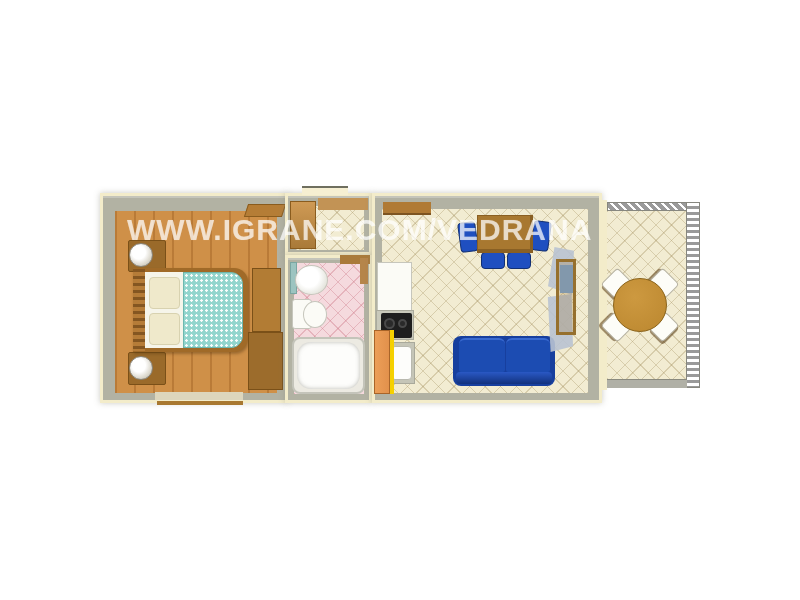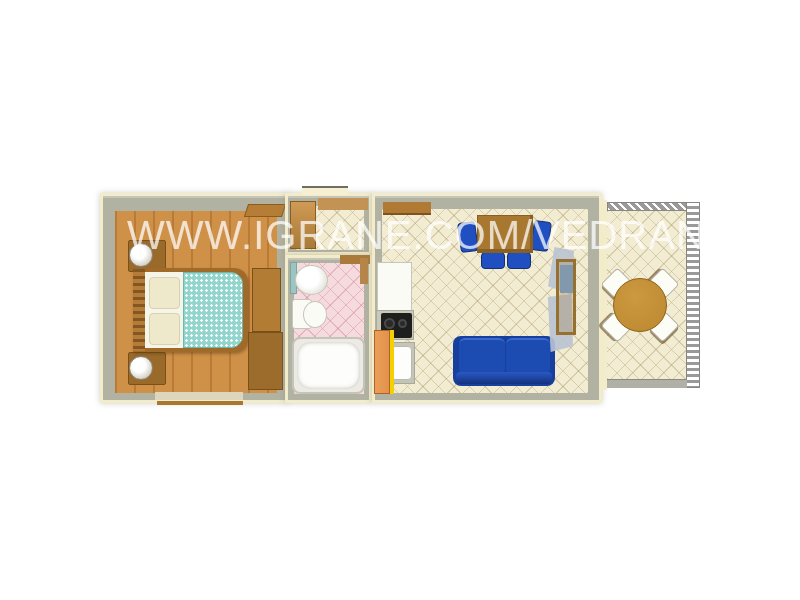--- a/index.html
+++ b/index.html
@@ -39,23 +39,23 @@
   
   .chair-blue{background:var(--chair-blue,#1f4fc0);border:1px solid #123074;border-radius:4px;}
   .sofa-part{background:var(--sofa-blue,#1c4cb2);}
 
   
   .rail-diag{background:repeating-linear-gradient(45deg,#ffffff 0 2px,var(--railing-gray,#9a9a9a) 2px 6px);border:1px solid #87877f;}
   .rail-horiz{background:repeating-linear-gradient(180deg,#ffffff 0 3px,var(--railing-gray,#9a9a9a) 3px 6px);border:1px solid #87877f;}
 
   .terrace-chair{background:#fdfdf8;border:1px solid #b8b4a4;border-radius:4px;box-shadow:-2px 2px 0 rgba(90,60,20,.55);}
 
-  #watermark{left:127px;top:215px;font-size:40px;line-height:1;letter-spacing:1px;
+  #watermark{left:127px;top:215px;font-size:30px;line-height:1;letter-spacing:1px;
              color:rgba(255,255,255,.65);white-space:nowrap;z-index:60;
-             text-shadow:0 0 1px rgba(255,255,255,.25);}
+             text-shadow:0 0 1px rgba(255,255,255,.25);font-weight:bold;}
 </style>
 </head>
 <body>
 
 <div id="plan">
 
   <div class="room" style="left:100px;top:193px;width:188px;height:210px;"></div>
   <div class="wood" style="left:115px;top:211px;width:162px;height:182px;"></div>
   <div style="left:155px;top:392px;width:88px;height:8px;background:#ddd6bc;"></div>
   <div style="left:157px;top:401px;width:86px;height:4px;background:#a87830;"></div>

